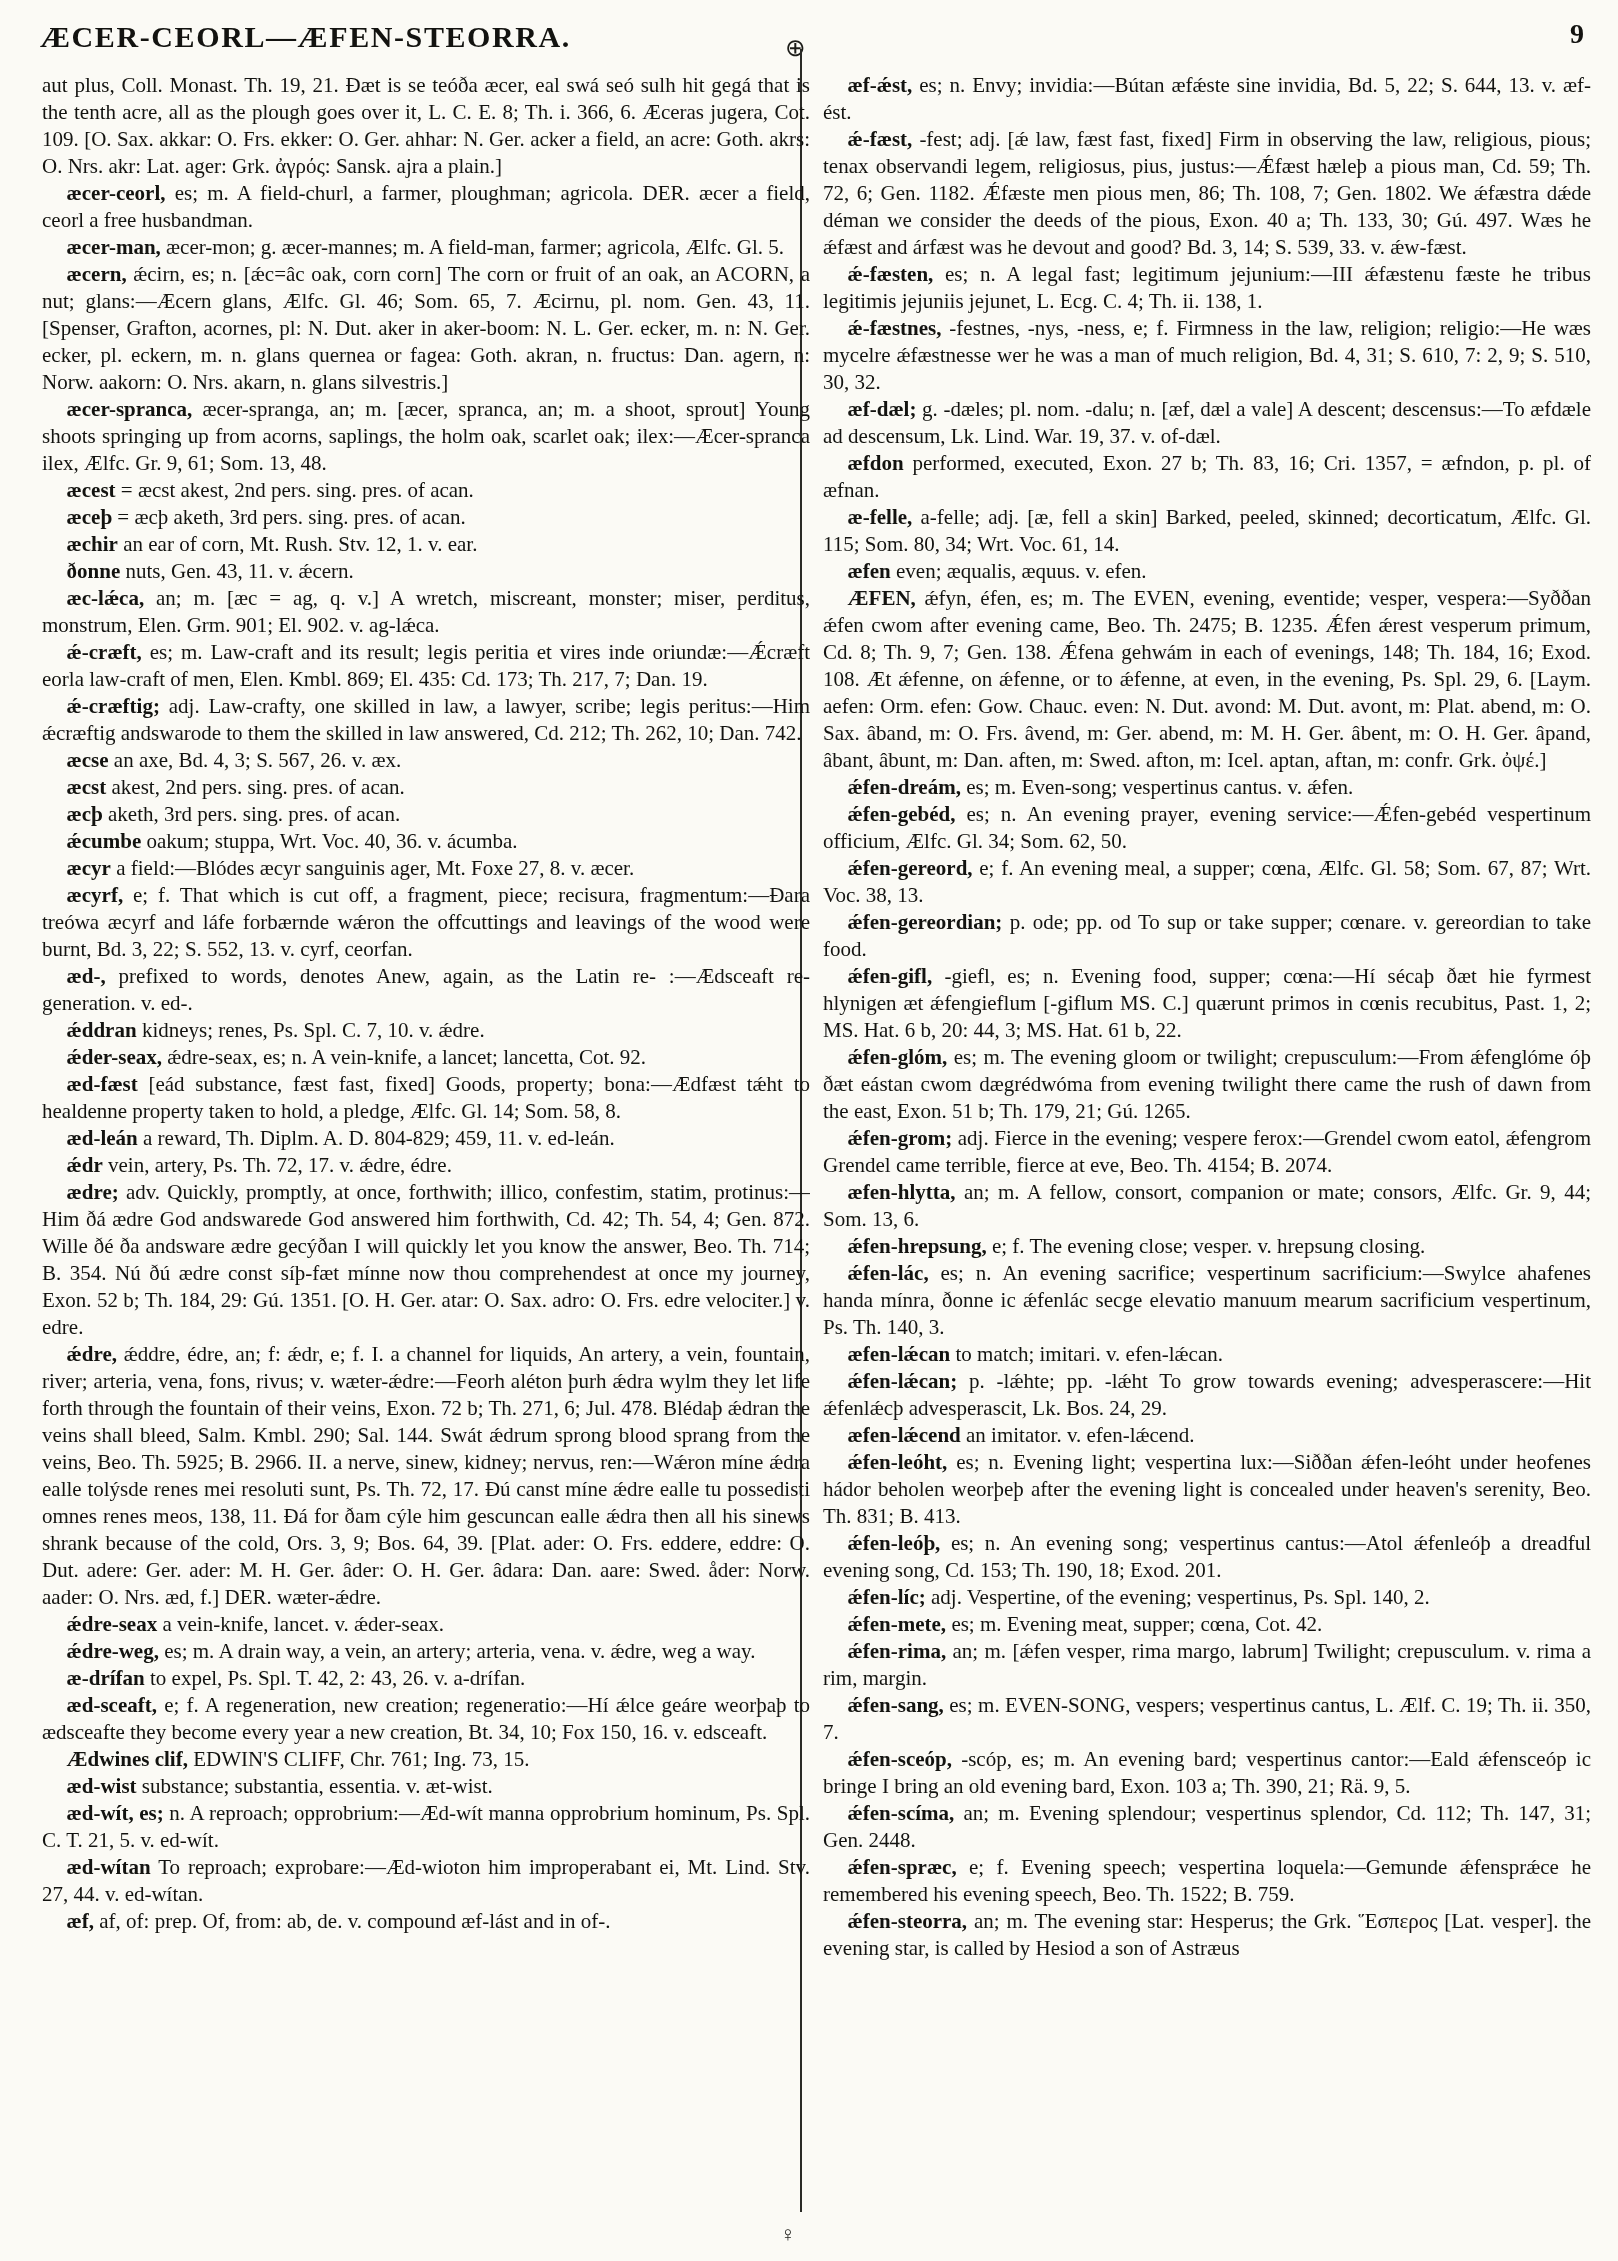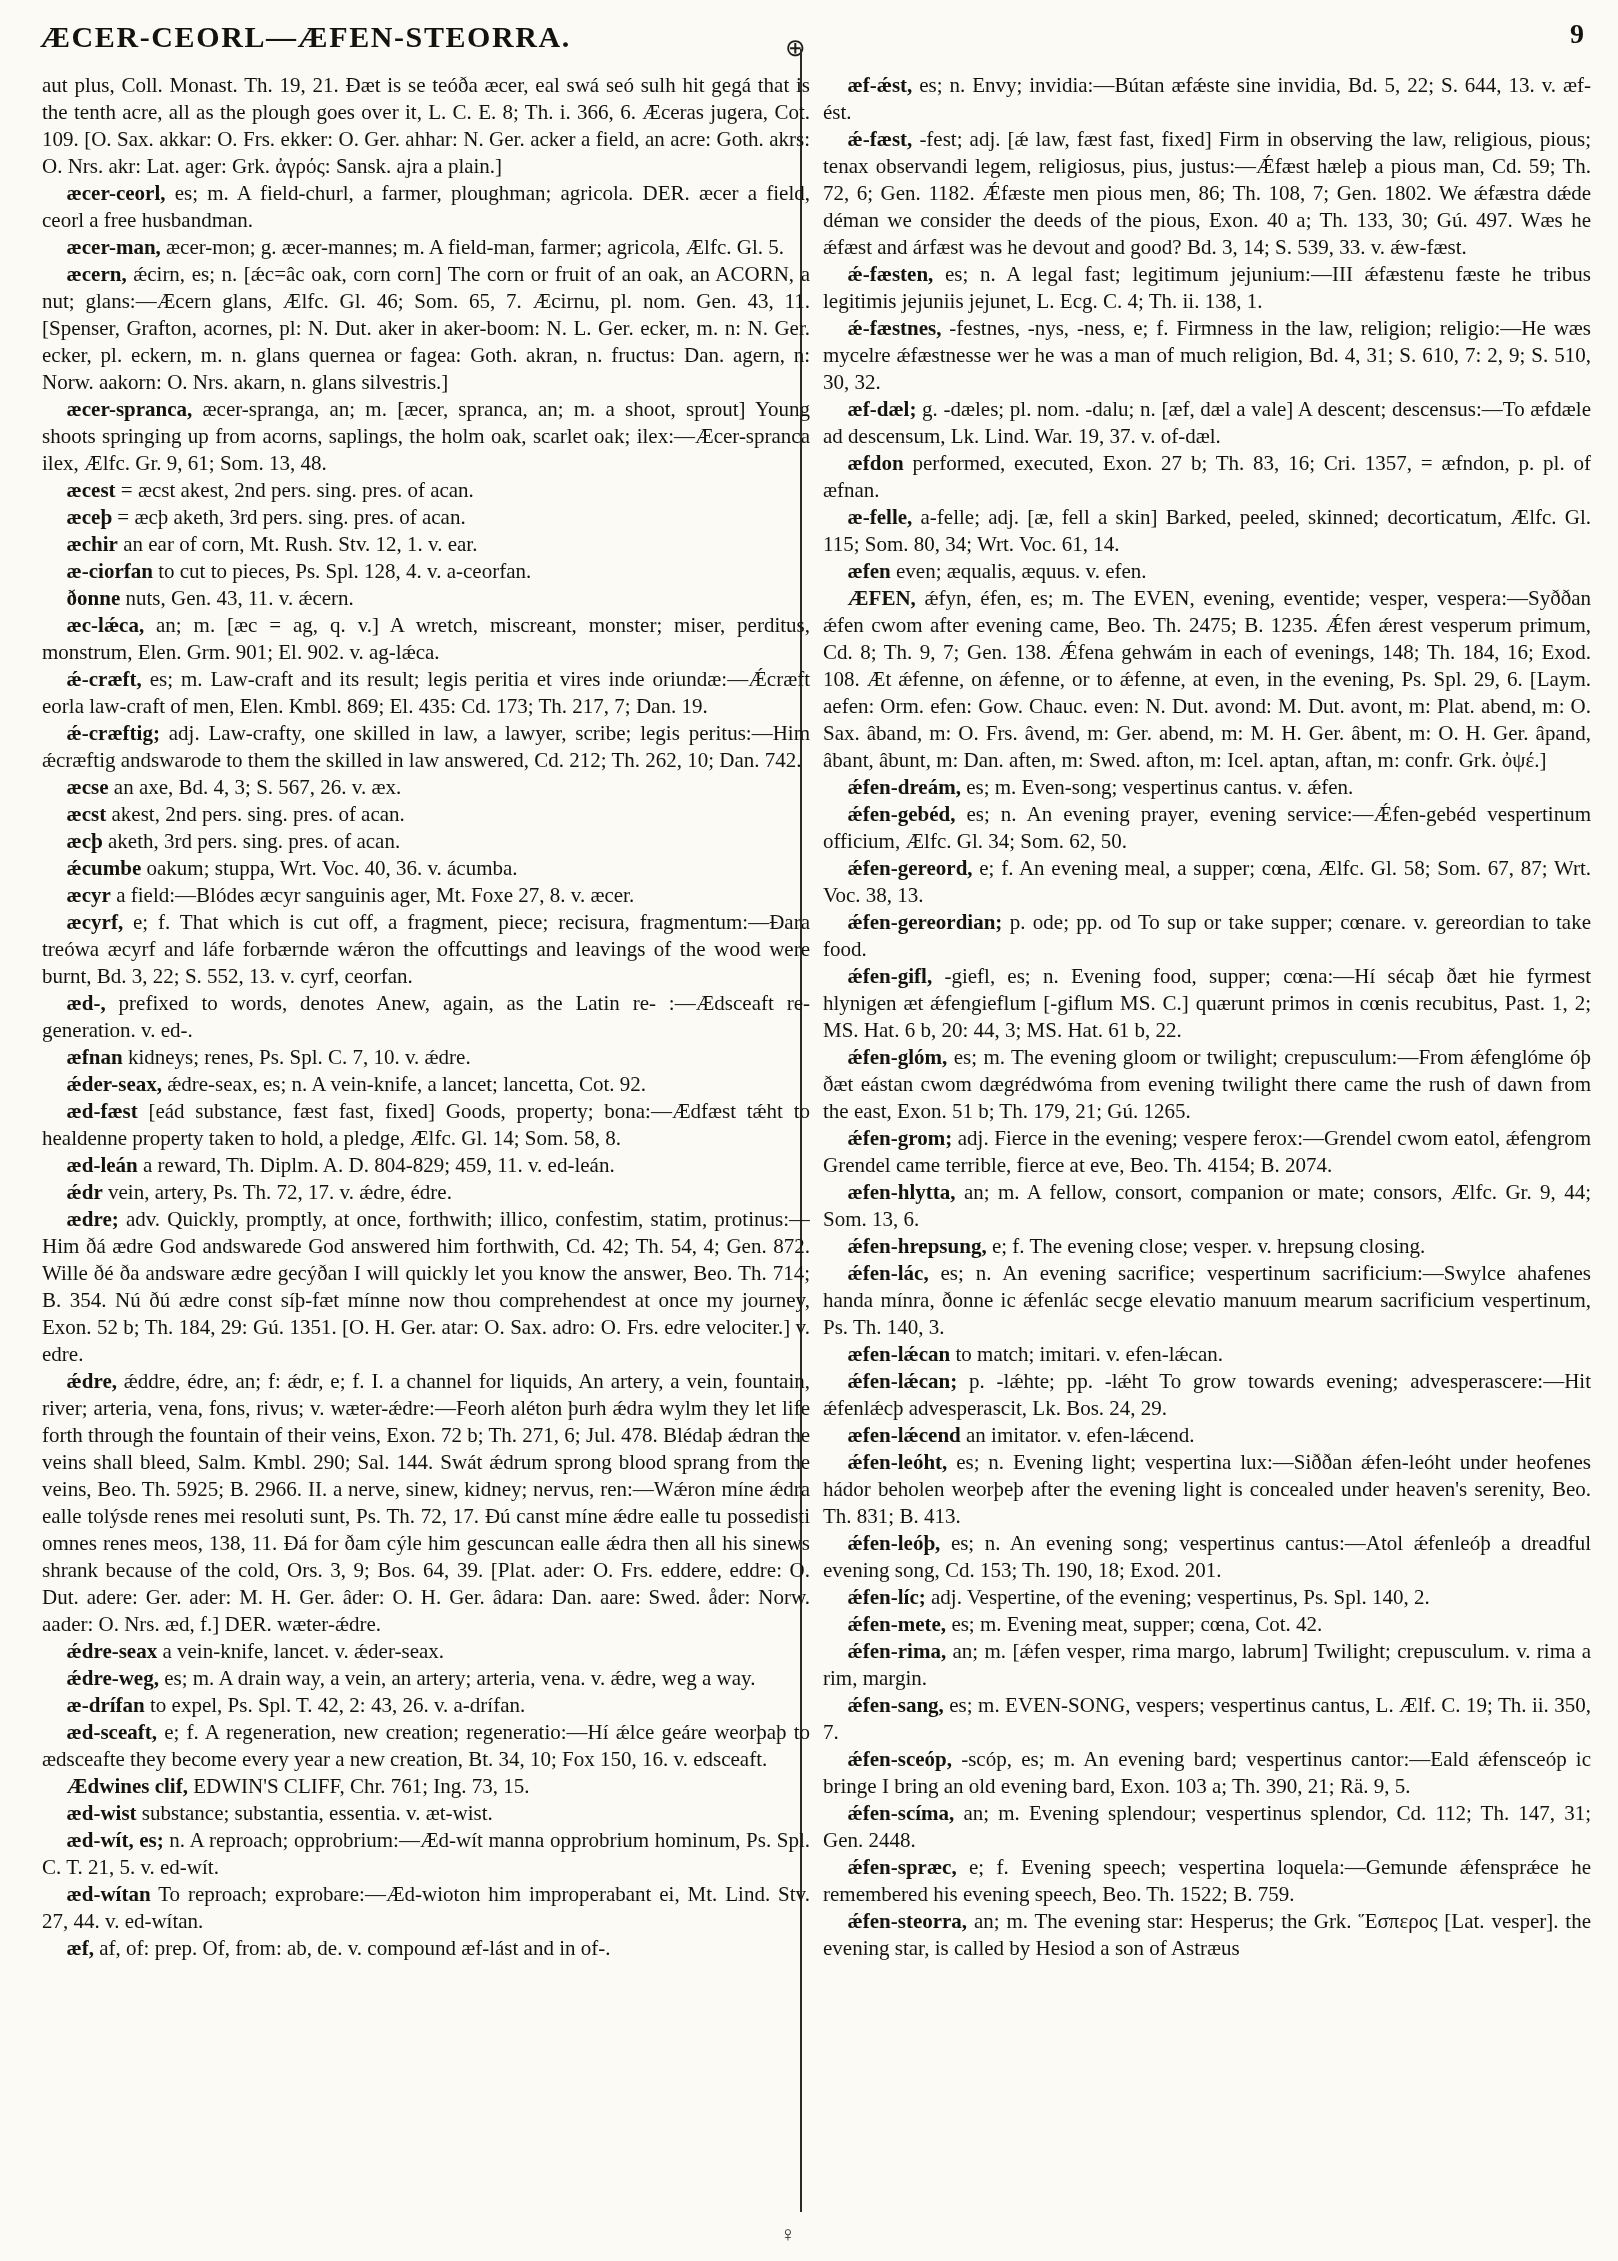--- a/index.html
+++ b/index.html
@@ -51,33 +51,32 @@
 
 <div class="column col-left">
     <p class="entry cont">aut plus, Coll. Monast. Th. 19, 21. Ðæt is se teóða æcer, eal swá seó sulh hit gegá that is the tenth acre, all as the plough goes over it, L. C. E. 8; Th. i. 366, 6. Æceras jugera, Cot. 109. [O. Sax. akkar: O. Frs. ekker: O. Ger. ahhar: N. Ger. acker a field, an acre: Goth. akrs: O. Nrs. akr: Lat. ager: Grk. ἀγρός: Sansk. ajra a plain.]</p>
     <p class="entry"><span class="hw">æcer-ceorl,</span> es; m. A field-churl, a farmer, ploughman; agricola. DER. æcer a field, ceorl a free husbandman.</p>
     <p class="entry"><span class="hw">æcer-man,</span> æcer-mon; g. æcer-mannes; m. A field-man, farmer; agricola, Ælfc. Gl. 5.</p>
     <p class="entry"><span class="hw">æcern,</span> ǽcirn, es; n. [ǽc=âc oak, corn corn] The corn or fruit of an oak, an ACORN, a nut; glans:—Æcern glans, Ælfc. Gl. 46; Som. 65, 7. Æcirnu, pl. nom. Gen. 43, 11. [Spenser, Grafton, acornes, pl: N. Dut. aker in aker-boom: N. L. Ger. ecker, m. n: N. Ger. ecker, pl. eckern, m. n. glans quernea or fagea: Goth. akran, n. fructus: Dan. agern, n: Norw. aakorn: O. Nrs. akarn, n. glans silvestris.]</p>
     <p class="entry"><span class="hw">æcer-spranca,</span> æcer-spranga, an; m. [æcer, spranca, an; m. a shoot, sprout] Young shoots springing up from acorns, saplings, the holm oak, scarlet oak; ilex:—Æcer-spranca ilex, Ælfc. Gr. 9, 61; Som. 13, 48.</p>
     <p class="entry"><span class="hw">æcest</span> = æcst akest, 2nd pers. sing. pres. of acan.</p>
     <p class="entry"><span class="hw">æceþ</span> = æcþ aketh, 3rd pers. sing. pres. of acan.</p>
     <p class="entry"><span class="hw">æchir</span> an ear of corn, Mt. Rush. Stv. 12, 1.   v. ear.</p>
-    <p class="entry"><span class="hw">æ-ciorfan</span> to cut to pieces, Ps. Spl. 128, 4.   v. a-ceorfan.</p>
     <p class="entry"><span class="hw">ðonne</span> nuts, Gen. 43, 11.   v. ǽcern.</p>
     <p class="entry"><span class="hw">æc-lǽca,</span> an; m. [æc = ag, q. v.] A wretch, miscreant, monster; miser, perditus, monstrum, Elen. Grm. 901; El. 902.   v. ag-lǽca.</p>
     <p class="entry"><span class="hw">ǽ-cræft,</span> es; m. Law-craft and its result; legis peritia et vires inde oriundæ:—Ǽcræft eorla law-craft of men, Elen. Kmbl. 869; El. 435: Cd. 173; Th. 217, 7; Dan. 19.</p>
     <p class="entry"><span class="hw">ǽ-cræftig;</span> adj. Law-crafty, one skilled in law, a lawyer, scribe; legis peritus:—Him ǽcræftig andswarode to them the skilled in law answered, Cd. 212; Th. 262, 10; Dan. 742.</p>
     <p class="entry"><span class="hw">æcse</span> an axe, Bd. 4, 3; S. 567, 26.   v. æx.</p>
     <p class="entry"><span class="hw">æcst</span> akest, 2nd pers. sing. pres. of acan.</p>
     <p class="entry"><span class="hw">æcþ</span> aketh, 3rd pers. sing. pres. of acan.</p>
     <p class="entry"><span class="hw">ǽcumbe</span> oakum; stuppa, Wrt. Voc. 40, 36.   v. ácumba.</p>
     <p class="entry"><span class="hw">æcyr</span> a field:—Blódes æcyr sanguinis ager, Mt. Foxe 27, 8.   v. æcer.</p>
     <p class="entry"><span class="hw">æcyrf,</span> e; f. That which is cut off, a fragment, piece; recisura, fragmentum:—Ðara treówa æcyrf and láfe forbærnde wǽron the offcuttings and leavings of the wood were burnt, Bd. 3, 22; S. 552, 13.   v. cyrf, ceorfan.</p>
     <p class="entry"><span class="hw">æd-,</span> prefixed to words, denotes Anew, again, as the Latin re- :—Ædsceaft re-generation.   v. ed-.</p>
-    <p class="entry"><span class="hw">æfnan</span> kidneys; renes, Ps. Spl. C. 7, 10.   v. ǽdre.</p>
+    <p class="entry"><span class="hw">ǽddran</span> kidneys; renes, Ps. Spl. C. 7, 10.   v. ǽdre.</p>
     <p class="entry"><span class="hw">ǽder-seax,</span> ǽdre-seax, es; n. A vein-knife, a lancet; lancetta, Cot. 92.</p>
     <p class="entry"><span class="hw">æd-fæst</span> [eád substance, fæst fast, fixed] Goods, property; bona:—Ædfæst tǽht to healdenne property taken to hold, a pledge, Ælfc. Gl. 14; Som. 58, 8.</p>
     <p class="entry"><span class="hw">æd-leán</span> a reward, Th. Diplm. A. D. 804-829; 459, 11.   v. ed-leán.</p>
     <p class="entry"><span class="hw">ǽdr</span> vein, artery, Ps. Th. 72, 17.   v. ǽdre, édre.</p>
     <p class="entry"><span class="hw">ædre;</span> adv. Quickly, promptly, at once, forthwith; illico, confestim, statim, protinus:—Him ðá ædre God andswarede God answered him forthwith, Cd. 42; Th. 54, 4; Gen. 872. Wille ðé ða andsware ædre gecýðan I will quickly let you know the answer, Beo. Th. 714; B. 354. Nú ðú ædre const síþ-fæt mínne now thou comprehendest at once my journey, Exon. 52 b; Th. 184, 29: Gú. 1351. [O. H. Ger. atar: O. Sax. adro: O. Frs. edre velociter.]   v. edre.</p>
     <p class="entry"><span class="hw">ǽdre,</span> ǽddre, édre, an; f: ǽdr, e; f.   I. a channel for liquids, An artery, a vein, fountain, river; arteria, vena, fons, rivus; v. wæter-ǽdre:—Feorh aléton þurh ǽdra wylm they let life forth through the fountain of their veins, Exon. 72 b; Th. 271, 6; Jul. 478. Blédaþ ǽdran the veins shall bleed, Salm. Kmbl. 290; Sal. 144. Swát ǽdrum sprong blood sprang from the veins, Beo. Th. 5925; B. 2966.   II. a nerve, sinew, kidney; nervus, ren:—Wǽron míne ǽdra ealle tolýsde renes mei resoluti sunt, Ps. Th. 72, 17. Ðú canst míne ǽdre ealle tu possedisti omnes renes meos, 138, 11. Ðá for ðam cýle him gescuncan ealle ǽdra then all his sinews shrank because of the cold, Ors. 3, 9; Bos. 64, 39. [Plat. ader: O. Frs. eddere, eddre: O. Dut. adere: Ger. ader: M. H. Ger. âder: O. H. Ger. âdara: Dan. aare: Swed. åder: Norw. aader: O. Nrs. æd, f.] DER. wæter-ǽdre.</p>
     <p class="entry"><span class="hw">ǽdre-seax</span> a vein-knife, lancet.   v. ǽder-seax.</p>
     <p class="entry"><span class="hw">ǽdre-weg,</span> es; m. A drain way, a vein, an artery; arteria, vena. v. ǽdre, weg a way.</p>
     <p class="entry"><span class="hw">æ-drífan</span> to expel, Ps. Spl. T. 42, 2: 43, 26.   v. a-drífan.</p>
     <p class="entry"><span class="hw">æd-sceaft,</span> e; f. A regeneration, new creation; regeneratio:—Hí ǽlce geáre weorþaþ to ædsceafte they become every year a new creation, Bt. 34, 10; Fox 150, 16.   v. edsceaft.</p>

